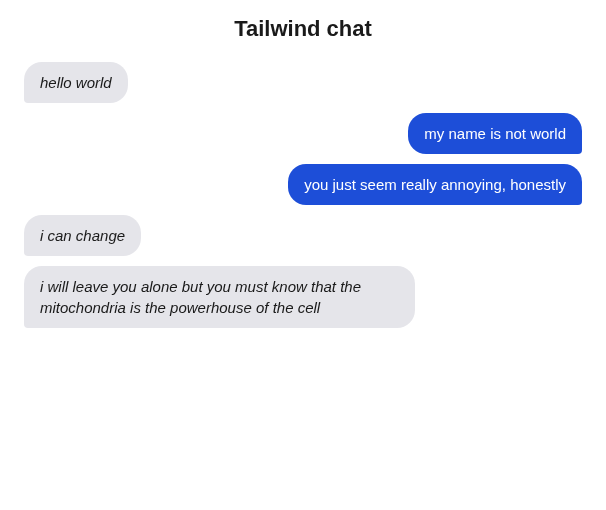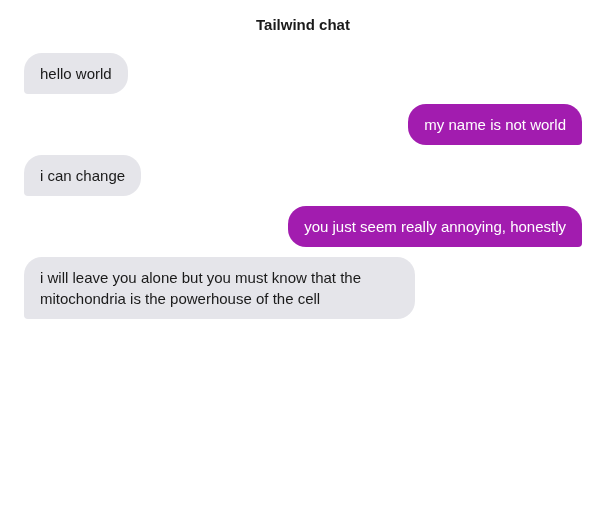--- a/index.html
+++ b/index.html
@@ -10,76 +10,77 @@
     body {
       font-family: -apple-system, BlinkMacSystemFont, 'Segoe UI', sans-serif;
       background: #ffffff;
       width: 606px;
       min-height: 510px;
       display: flex;
       flex-direction: column;
       align-items: center;
     }
     .page-title {
-      font-size: 15px;
+      font-size: 22px;
       font-weight: 700;
       color: #1a1a1a;
       text-align: center;
       padding: 16px 0 12px;
       width: 100%;
     }
     .chat-container {
       width: 100%;
       padding: 8px 24px 24px;
       display: flex;
       flex-direction: column;
       gap: 10px;
     }
     .message-row {
       display: flex;
       width: 100%;
     }
     .message-row.left {
       justify-content: flex-start;
+      font-style: italic;
     }
     .message-row.right {
       justify-content: flex-end;
     }
     .bubble {
       padding: 10px 16px;
       border-radius: 18px;
       font-size: 15px;
       line-height: 1.4;
       max-width: 70%;
     }
     .bubble.incoming {
       background-color: #e5e5ea;
       color: #1a1a1a;
       border-bottom-left-radius: 4px;
     }
     .bubble.outgoing {
-      background-color: #a21caf;
+      background-color: #1d4ed8;
       color: #ffffff;
       border-bottom-right-radius: 4px;
     }
   </style>
 </head>
 <body>
 
 <div class="page-title">Tailwind chat</div>
 
 <div class="chat-container" id="chat-container">
 <div class="message-row left">
       <div class="bubble incoming">hello world</div>
     </div>
     <div class="message-row right">
       <div class="bubble outgoing">my name is not world</div>
     </div>
+    <div class="message-row right">
+      <div class="bubble outgoing">you just seem really annoying, honestly</div>
+    </div>
     <div class="message-row left">
       <div class="bubble incoming">i can change</div>
-    </div>
-    <div class="message-row right">
-      <div class="bubble outgoing">you just seem really annoying, honestly</div>
     </div>
     <div class="message-row left">
       <div class="bubble incoming">i will leave you alone but you must know that the mitochondria is the powerhouse of the cell</div>
     </div>
   </div>
 
 </body></html>

